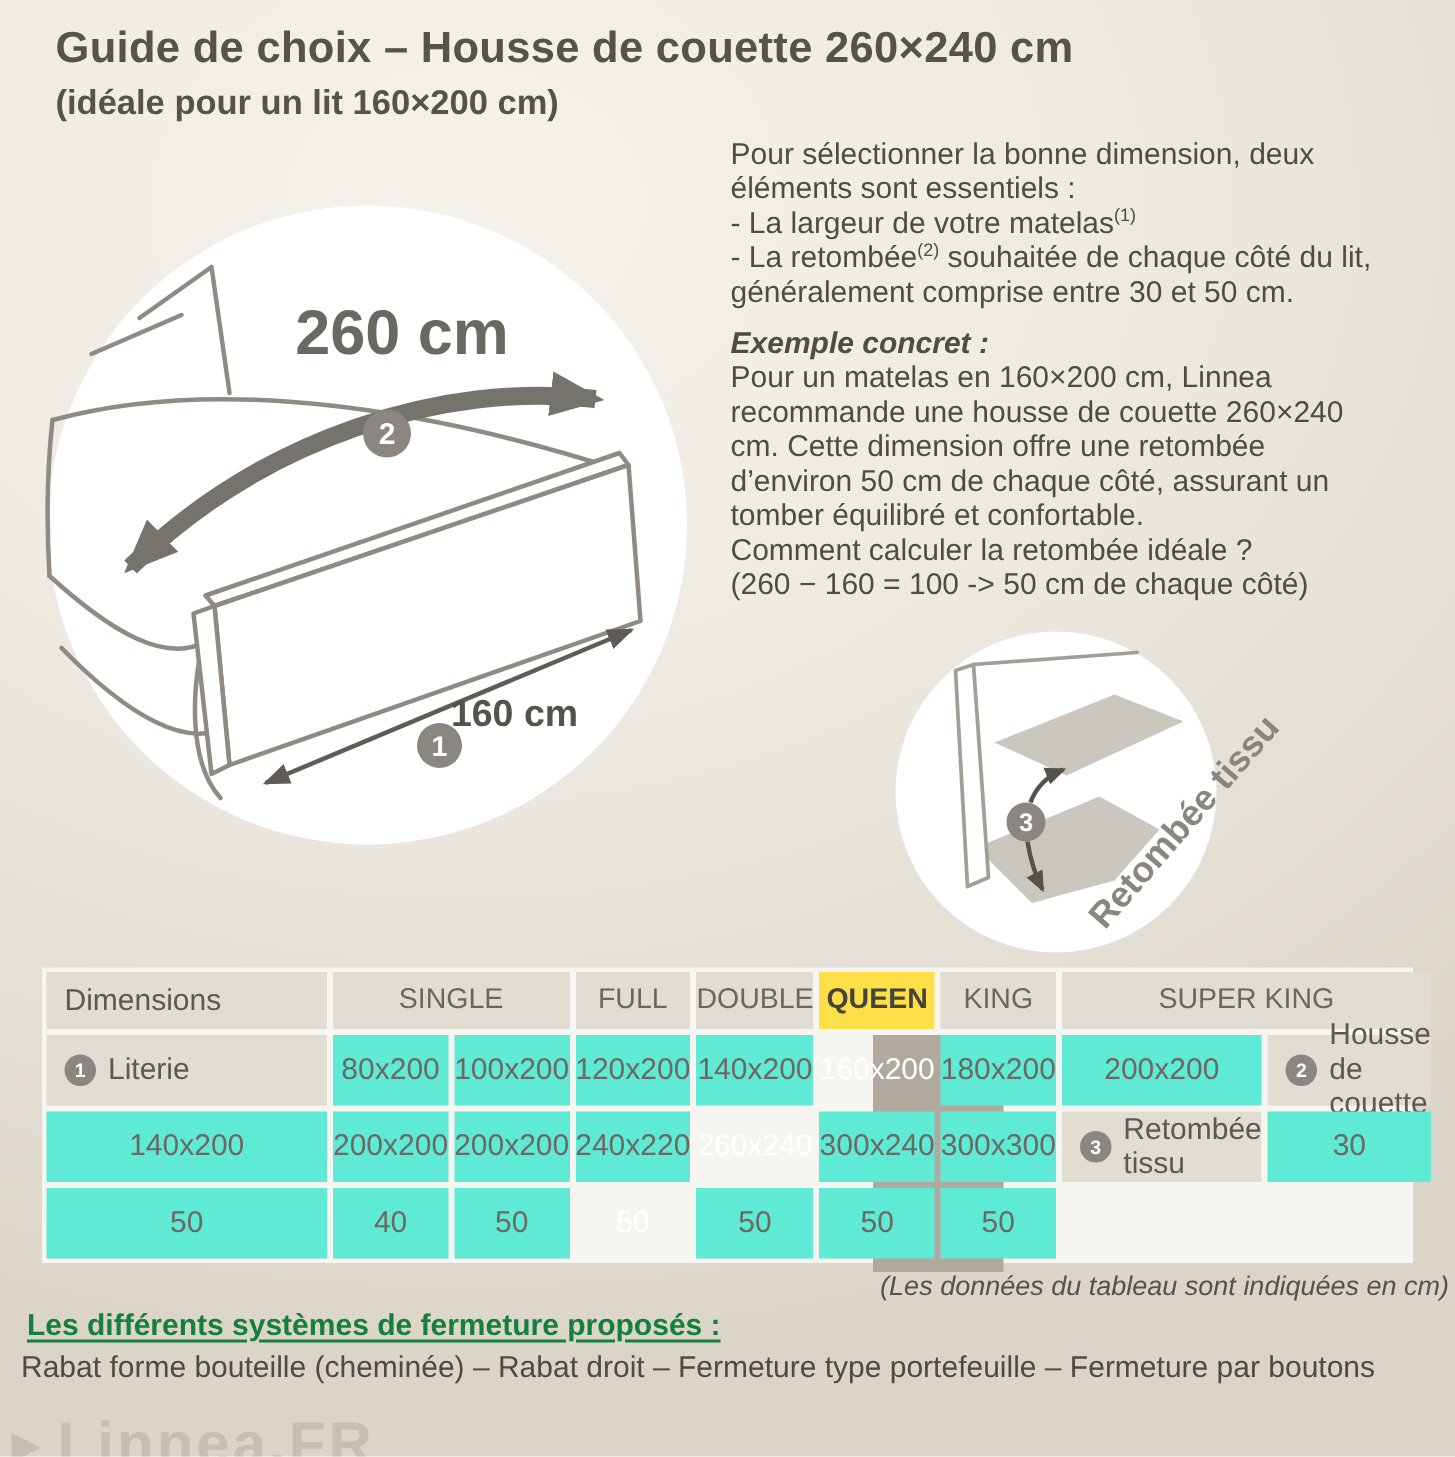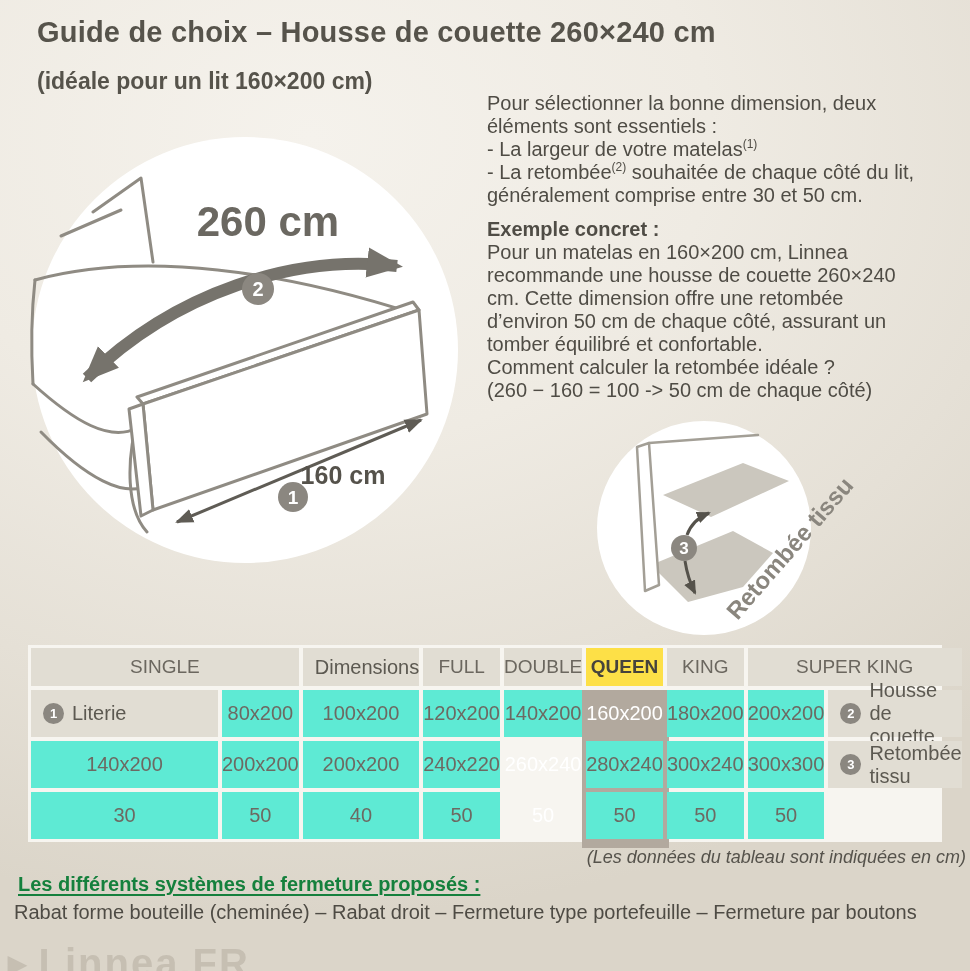--- a/index.html
+++ b/index.html
@@ -8,26 +8,26 @@
     position:relative; overflow:hidden;
     font-family:"Liberation Sans", sans-serif;
     color:#53504a;
     background:
       radial-gradient(ellipse 1000px 780px at 32% 14%, #f5f2ec 0%, #efebe3 40%, #e5e0d6 72%, #dbd5c9 100%);
   }
   .abs { position:absolute; }
 
   
   .title    { left:37px; top:16px; font-size:29px; font-weight:700; color:#56534b; letter-spacing:.2px; }
-  .subtitle { left:37px; top:68px; font-size:23px; font-weight:700; color:#56534b; }
+  .subtitle { left:37px; top:55px; font-size:23px; font-weight:700; color:#56534b; }
 
   
   .right-col { left:487px; top:92px; width:432px; font-size:20px; line-height:23px; color:#4f4c45; }
   .right-col sup { font-size:12px; line-height:0; }
-  .example-heading { font-weight:700; margin-top:11px; }
+  .example-heading { font-weight:700; margin-top:11px;font-style:italic; }
 
   
   .big-diagram { left:25px; top:132px; }
 
   
   .small-diagram { left:593px; top:417px; }
   .drop-label {
     left:742px; top:597px; font-size:24px; font-weight:700; color:#8a867e;
     white-space:nowrap; transform:rotate(-49deg); transform-origin:0 100%;
   }
@@ -151,22 +151,22 @@
     <circle cx="91" cy="131" r="13" fill="#8b8780"></circle>
     <text x="91" y="137" text-anchor="middle" font-size="17" font-weight="bold" fill="#ffffff">3</text>
   </g>
 </svg>
 <div class="abs drop-label">Retombée tissu</div>
 
 <div class="abs size-table">
   <div class="queen-block"></div>
   <div class="tbl-grid">
 
+    <div class="cell hcell lcell">Dimensions</div>
     <div class="cell hcell span2">SINGLE</div>
-    <div class="cell hcell lcell">Dimensions</div>
     <div class="cell hcell">FULL</div>
     <div class="cell hcell">DOUBLE</div>
     <div class="cell hcell queen-h">QUEEN</div>
     <div class="cell hcell">KING</div>
     <div class="cell hcell span2">SUPER KING</div>
 
     <div class="cell lcell">
       <span class="badge">1</span>
       <span>Literie</span>
     </div>
@@ -180,21 +180,20 @@
 
     <div class="cell lcell">
       <span class="badge">2</span>
       <span>Housse de couette</span>
     </div>
     <div class="cell">140x200</div>
     <div class="cell">200x200</div>
     <div class="cell">200x200</div>
     <div class="cell">240x220</div>
     <div class="cell queen-cell bold">260x240</div>
-    <div class="cell">280x240</div>
     <div class="cell">300x240</div>
     <div class="cell">300x300</div>
 
     <div class="cell lcell">
       <span class="badge">3</span>
       <span>Retombée tissu</span>
     </div>
     <div class="cell">30</div>
     <div class="cell">50</div>
     <div class="cell">40</div>

